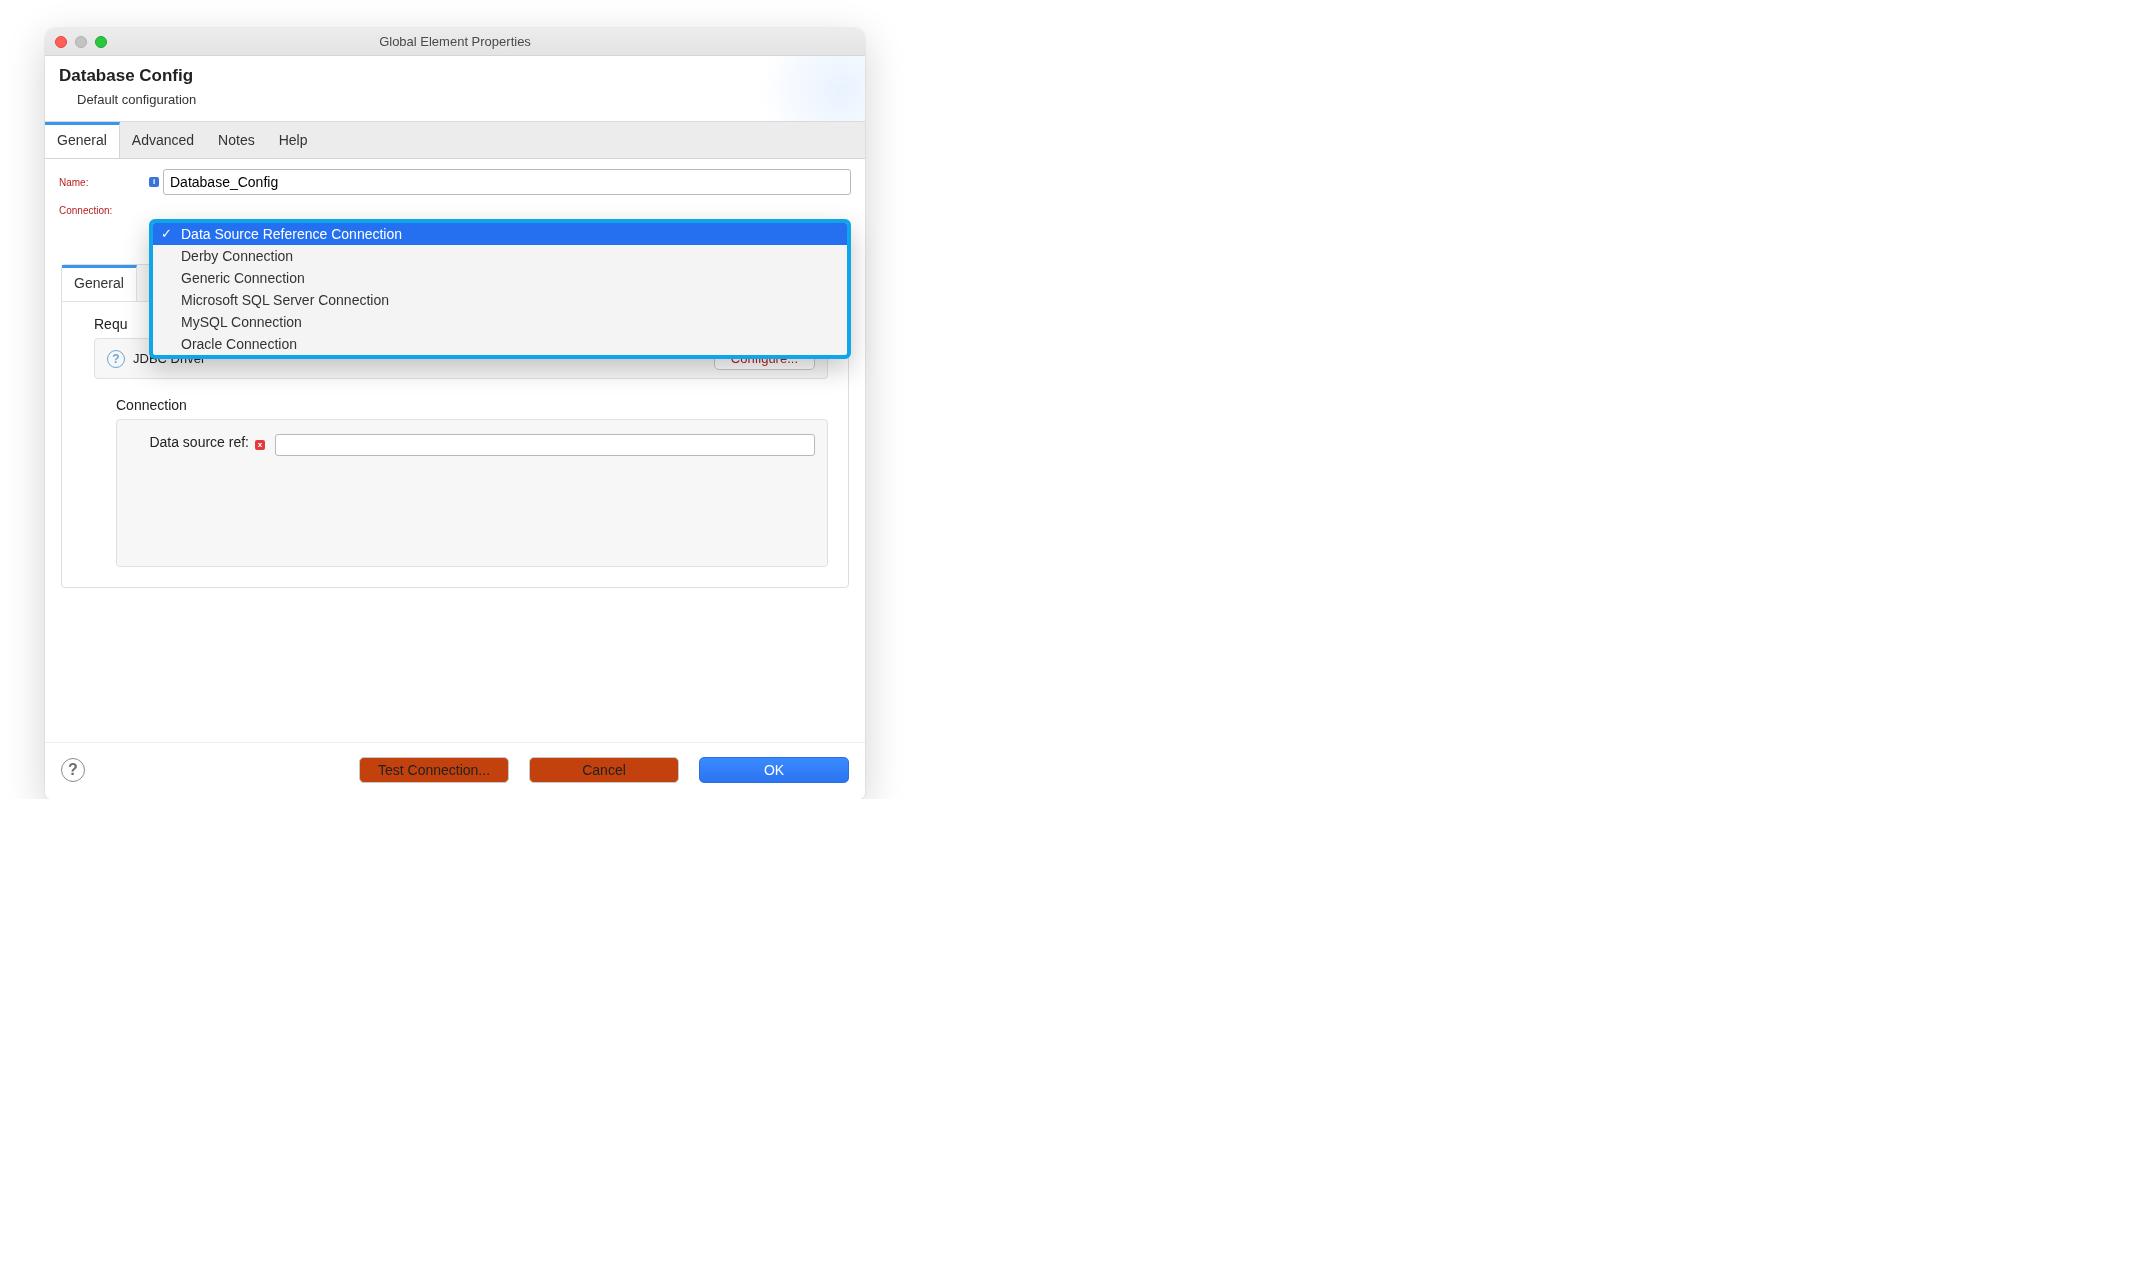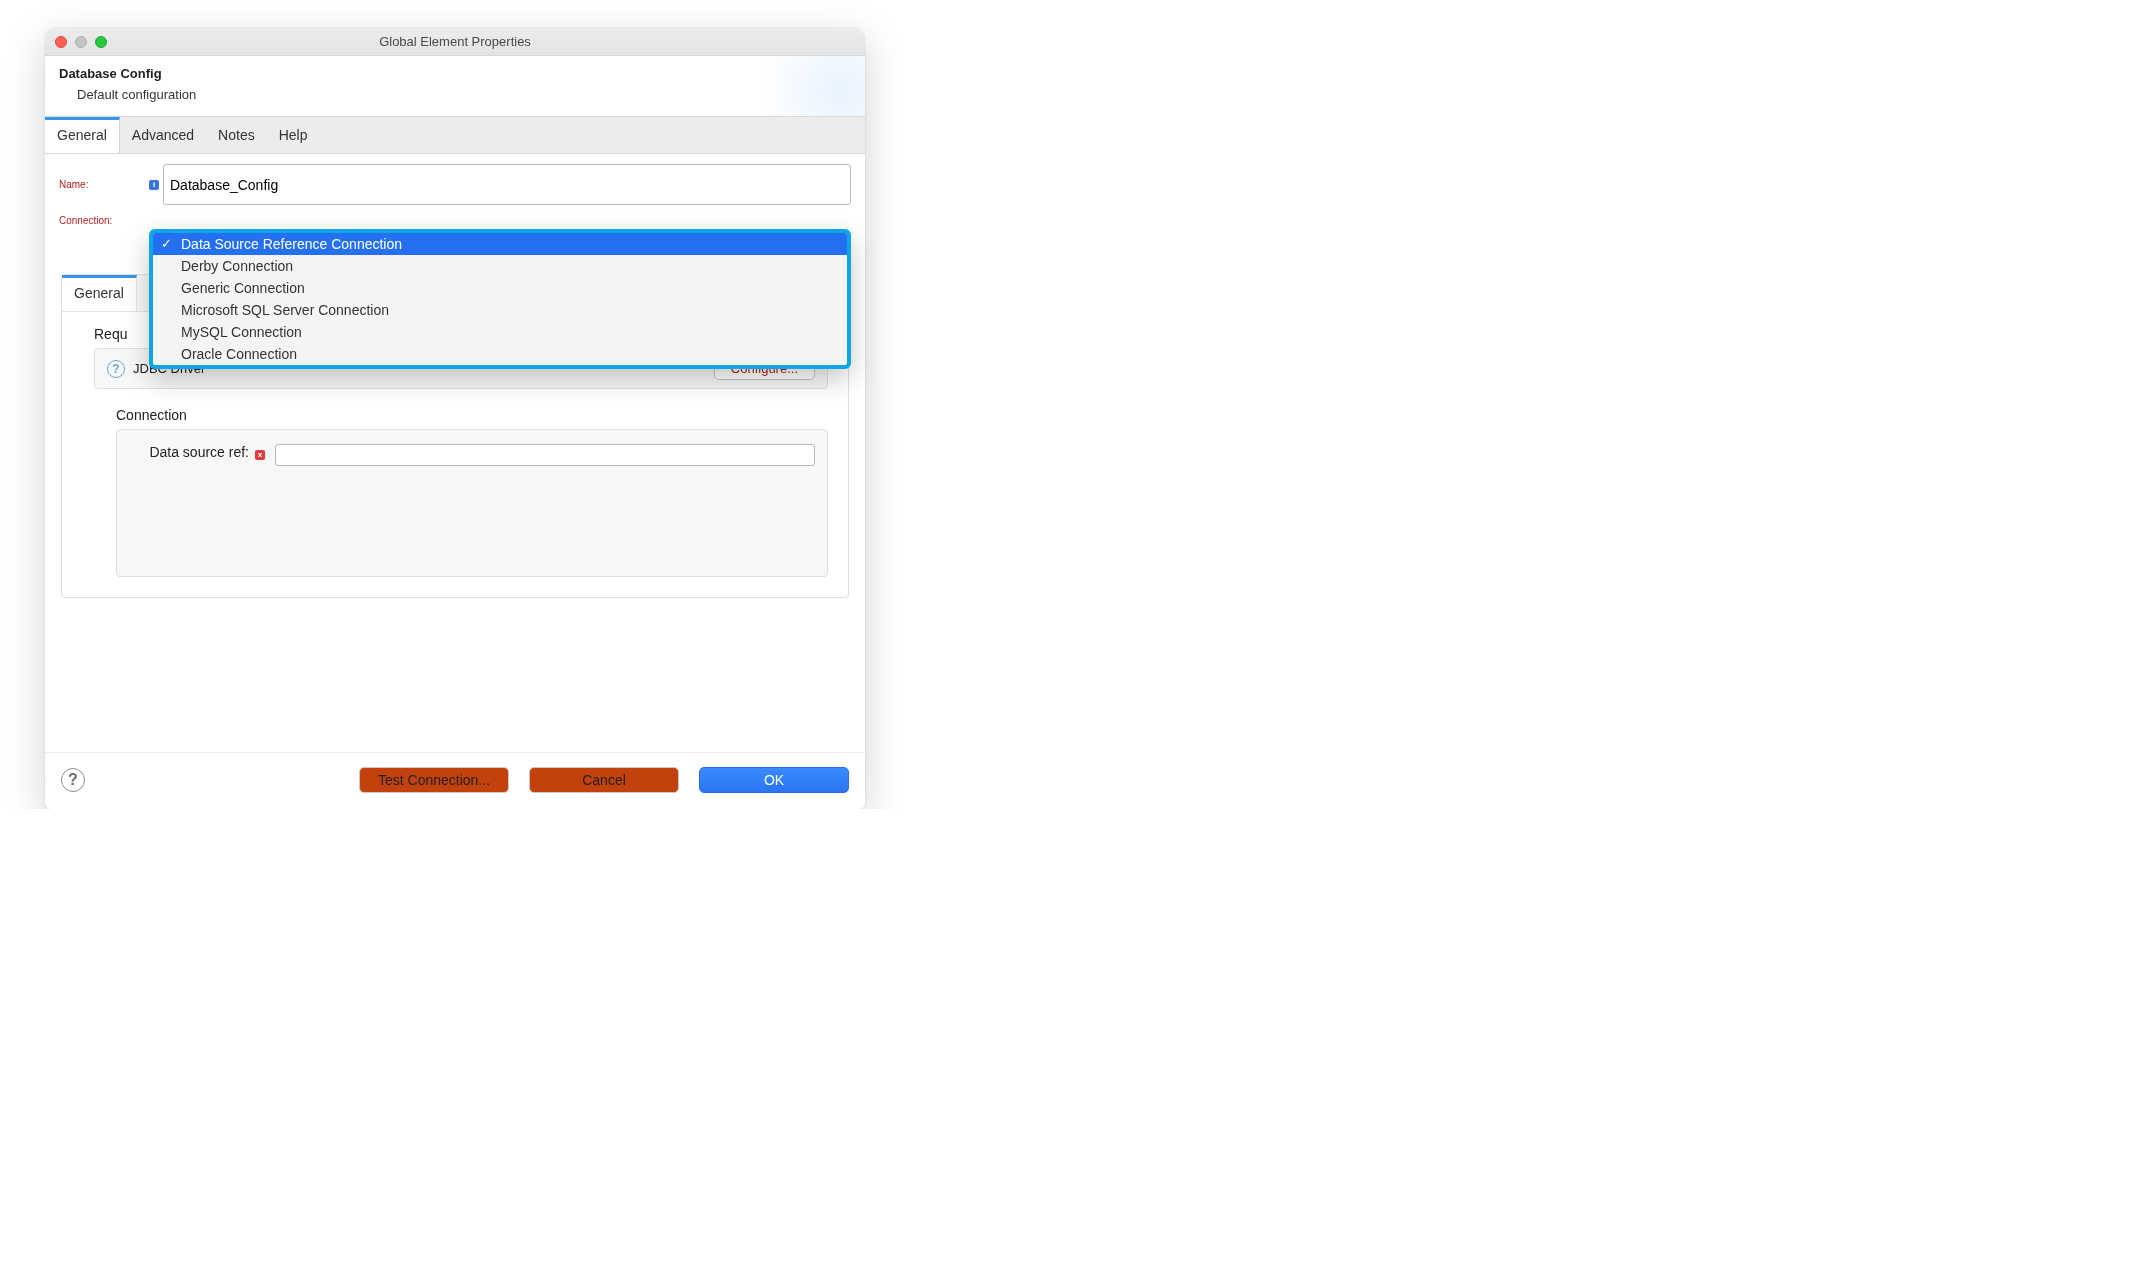--- a/index.html
+++ b/index.html
@@ -41,21 +41,21 @@
     .header {
       padding: 10px 14px 14px 14px;
       background: #fff;
       position: relative;
       overflow:hidden;
     }
     .corner-arc {
       position:absolute; right:-40px; top:-30px; width:160px; height:160px;
       border-radius:50%; background: radial-gradient(circle at 60% 40%, rgba(190,220,255,0.35), rgba(190,220,255,0) 60%);
     }
-    .h-title { font-size:13px; font-weight:700; color:#222; }
+    .h-title { font-size:17px; font-weight:700; color:#222; }
     .h-sub { font-size:13px; color:#333; margin: 6px 0 0 18px; }
     .divider { height:1px; background:#d9d9d9; }
     .tabs {
       display:flex; background:#ececec;
       border-bottom:1px solid #d5d5d5;
     }
     .tab {
       padding: 10px 12px 10px 12px; font-size:14px; color:#333;
       cursor:default;
     }
@@ -72,21 +72,21 @@
       position: relative;
     }
     .row { display:flex; align-items:center; margin-bottom:10px; }
     .label { width:90px; font-size:10px; color:#b91c1c; }
     .info-i {
       display:inline-block; width:10px;height:10px;border-radius:2px;
       background:#3a74d8; color:#fff; font-size:8px; line-height:10px;
       text-align:center; font-weight:700; margin-right:4px;
     }
     .txt-input {
-      flex:1; height:41px; border:1px solid #b9b9b9; border-radius:3px;
+      flex:1; height:26px; border:1px solid #b9b9b9; border-radius:3px;
       padding: 0 6px; font-size:14px; background:#fff;
     }
     .conn-select {
       flex:1; position:relative;
     }
     .dropdown {
       position:absolute; left:0; right:0; top:8px;
       background:#f4f4f4;
       border:4px solid #0ea5e9;
       border-radius:6px;

